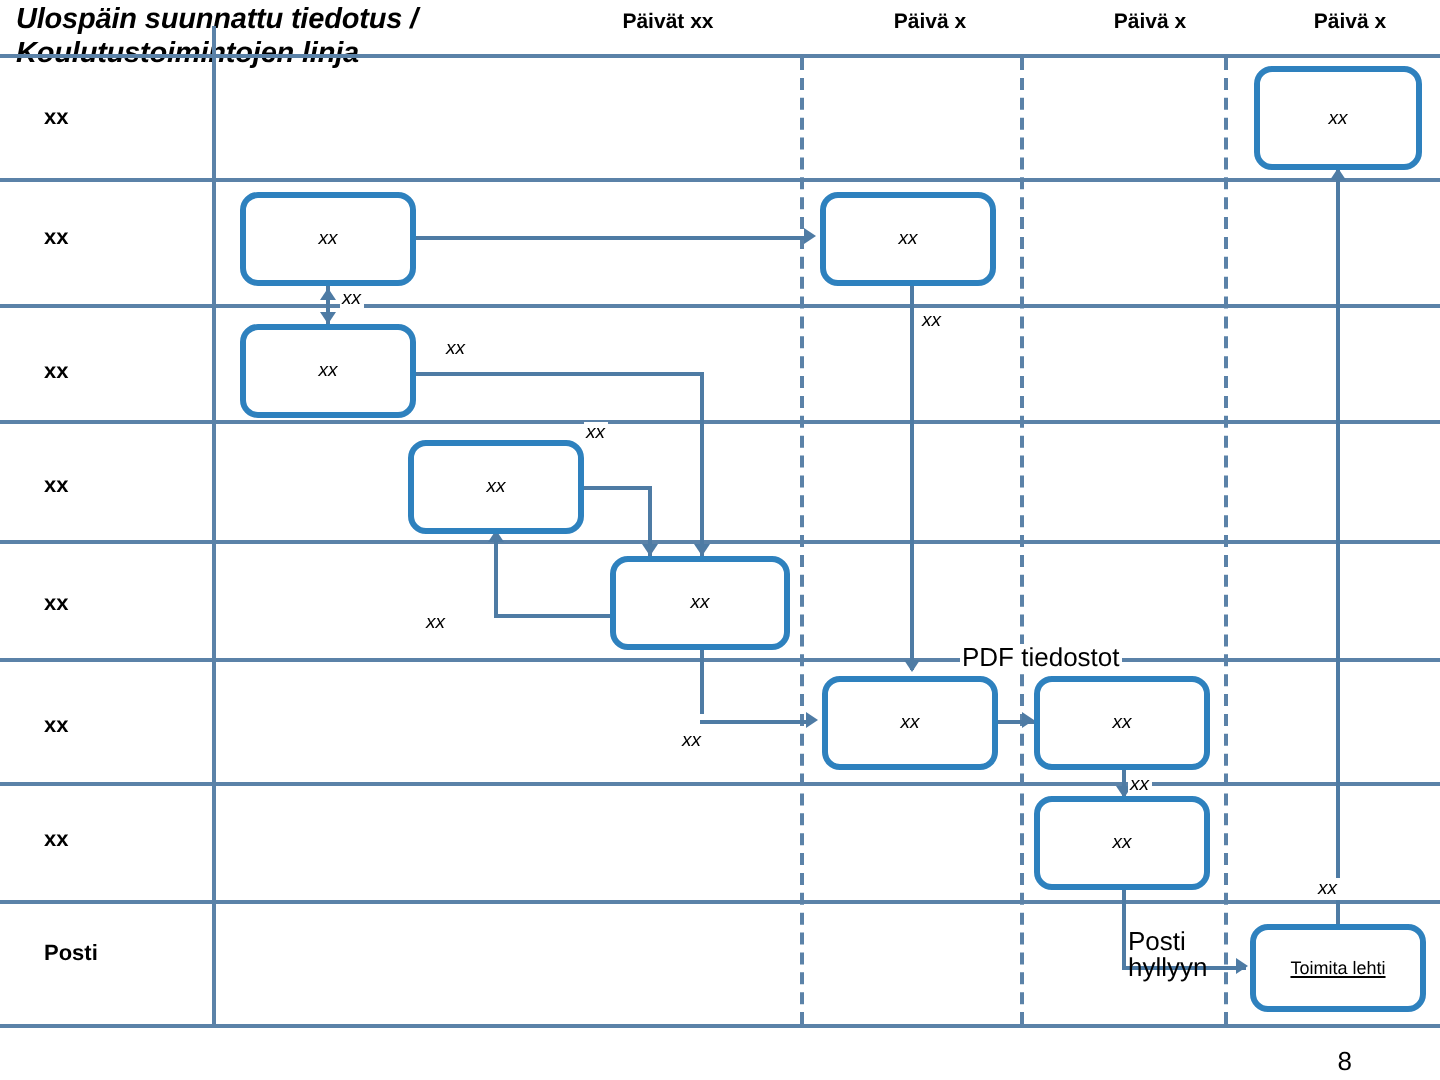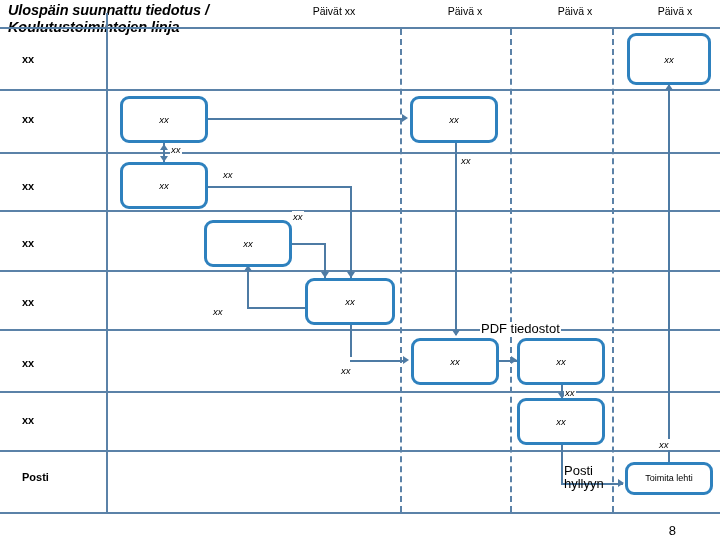--- a/index.html
+++ b/index.html
@@ -30,20 +30,21 @@
     color: #000000;
     letter-spacing: -0.1px;
   }
   
   .col-header {
     position: absolute;
     font-size: 10.5px;
     color: #000000;
     white-space: nowrap;
     text-align: center;
+    font-weight: bold;
   }
   
   .hline {
     position: absolute;
     left: 0;
     height: 2px;
     background: #5B82A8;
   }
   .vline-solid {
     position: absolute;
@@ -249,21 +250,21 @@
   </div>
 
   <div class="pbox" style="left:517px; top:338px; width:88px; height:47px;">
     <span>xx</span>
   </div>
 
   <div class="pbox" style="left:517px; top:398px; width:88px; height:47px;">
     <span>xx</span>
   </div>
 
-  <div class="pbox plain" style="left:625px; top:462px; width:88px; height:33px;">
+  <div class="pbox plain" style="left:625px; top:462px; width:88px; height:44px;text-decoration:underline;">
     <span>Toimita lehti</span>
   </div>
 
   <div class="note" style="left:170px; top:144px;">xx</div>
   <div class="note" style="left:222px; top:169px;">xx</div>
   <div class="note" style="left:460px; top:155px;">xx</div>
   <div class="note" style="left:292px; top:211px;">xx</div>
   <div class="note" style="left:212px; top:306px;">xx</div>
   <div class="note" style="left:340px; top:365px;">xx</div>
   <div class="note plain" style="left:480px; top:322px;">PDF tiedostot</div>

